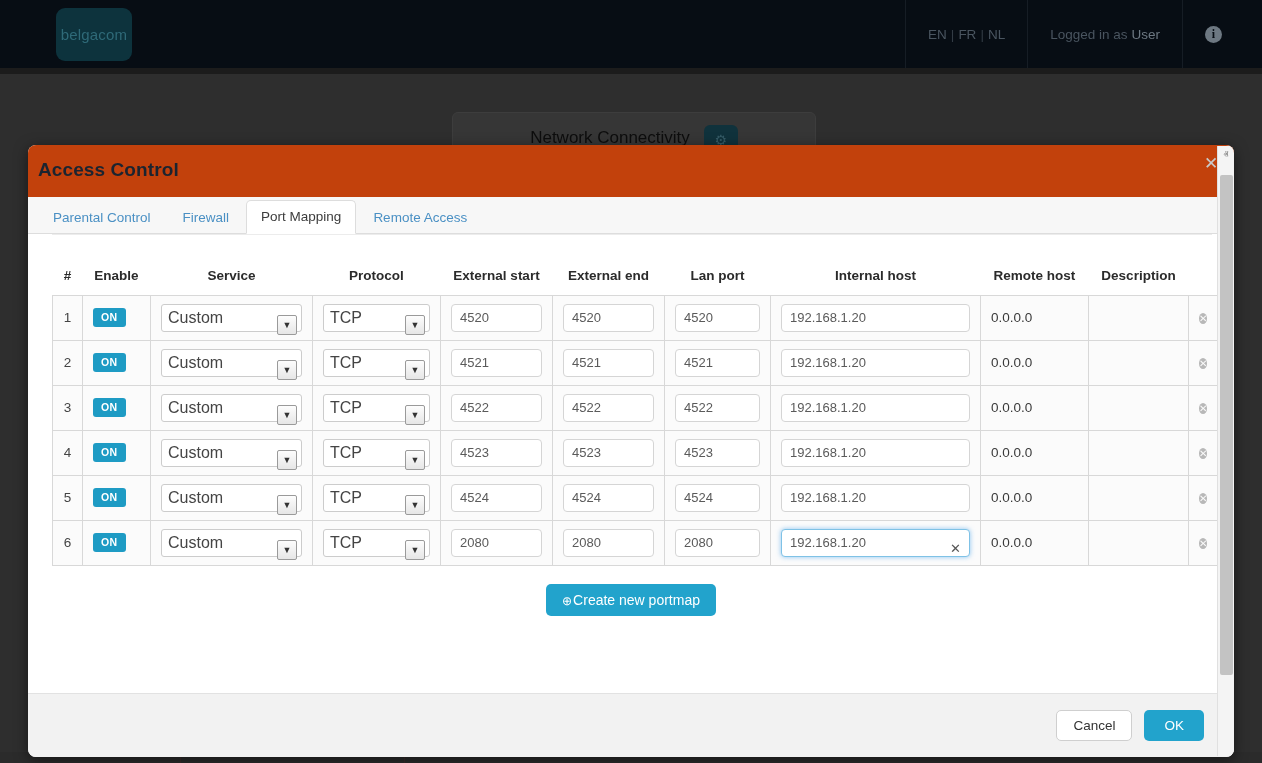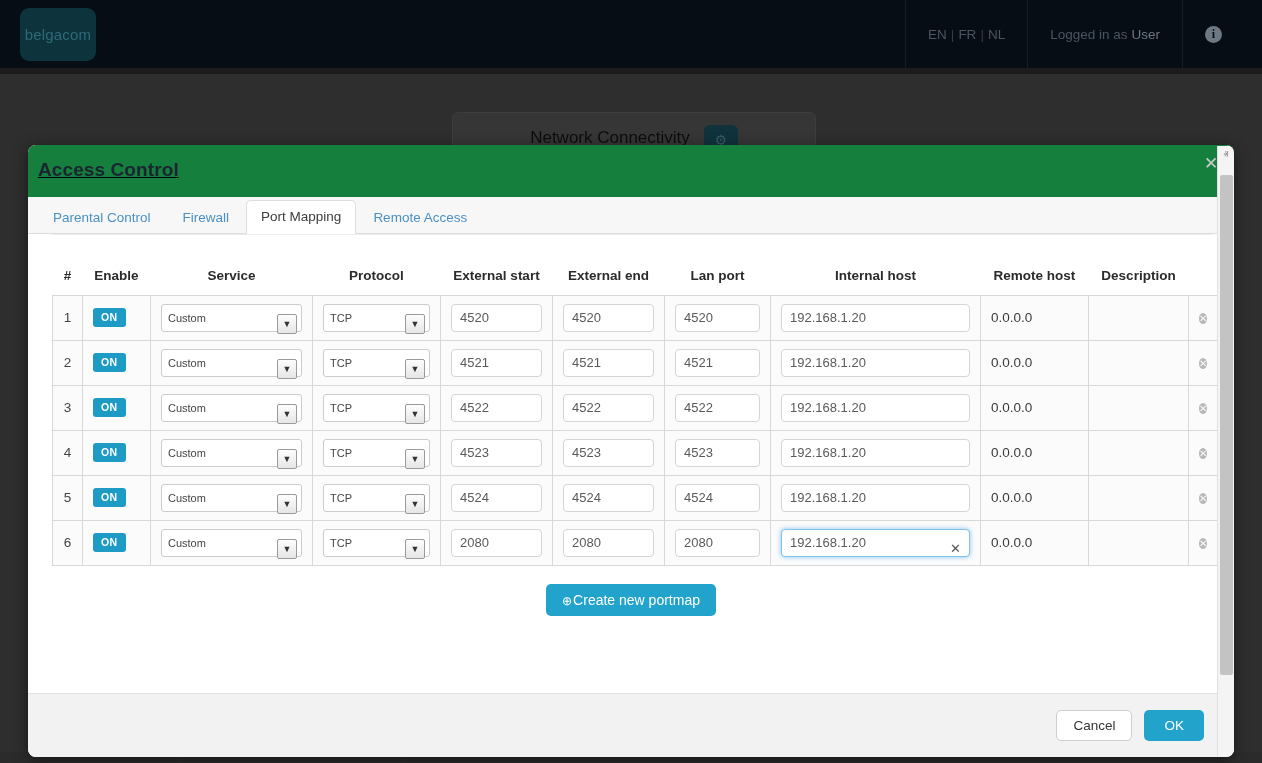--- a/index.html
+++ b/index.html
@@ -12,21 +12,21 @@
   }
 
   
   .page-bg {
     position: absolute; inset: 0;
     background: #2e2e2e;
   }
   .topbar {
     position: absolute; left: 0; top: 0; width: 1262px; height: 68px;
     background: #070d14;
-    display: flex; align-items: center;
+    display: flex; align-items: center; padding-left: 36px;
   }
   .topbar-inner {
     width: 100%; height: 100%;
     display: flex; align-items: center;
     padding: 0 18px 0 20px;
   }
   .logo-tile {
     width: 76px; height: 53px;
     background: #0d333d;
     border-radius: 9px;
@@ -95,23 +95,22 @@
     left: 28px; top: 145px;
     width: 1206px; height: 612px;
     background: #ffffff;
     border-radius: 8px;
     box-shadow: 0 3px 14px rgba(0,0,0,.5);
     overflow: hidden;
   }
   .modal-header {
     position: relative;
     height: 52px;
-    background: #15803d;
+    background: #c2410c;
     padding: 14px 0 0 10px;
-    text-decoration: underline;
   }
   .modal-title {
     font-size: 19px; color: #1b2430; font-weight: bold;
     letter-spacing: .1px;
   }
   .modal-close {
     position: absolute; right: 14px; top: 10px;
     width: 18px; height: 18px;
     color: #c9c9c9; font-size: 17px; line-height: 17px;
     text-align: center; cursor: pointer;
@@ -207,21 +206,21 @@
     padding: 3px 8px;
     border-radius: 3px;
     letter-spacing: .4px;
     cursor: pointer;
     line-height: 1.2;
   }
 
   select.cell-select {
     width: 100%;
     height: 28px;
-    font-size: 11px;
+    font-size: 16px;
     font-family: "Liberation Sans", sans-serif;
     color: #444;
     background: #ffffff;
     border: 1px solid #cccccc;
     border-radius: 3px;
     padding-left: 6px;
     -webkit-appearance: none; appearance: none;
   }
   .select-holder { position: relative; }
   .select-arrow {

